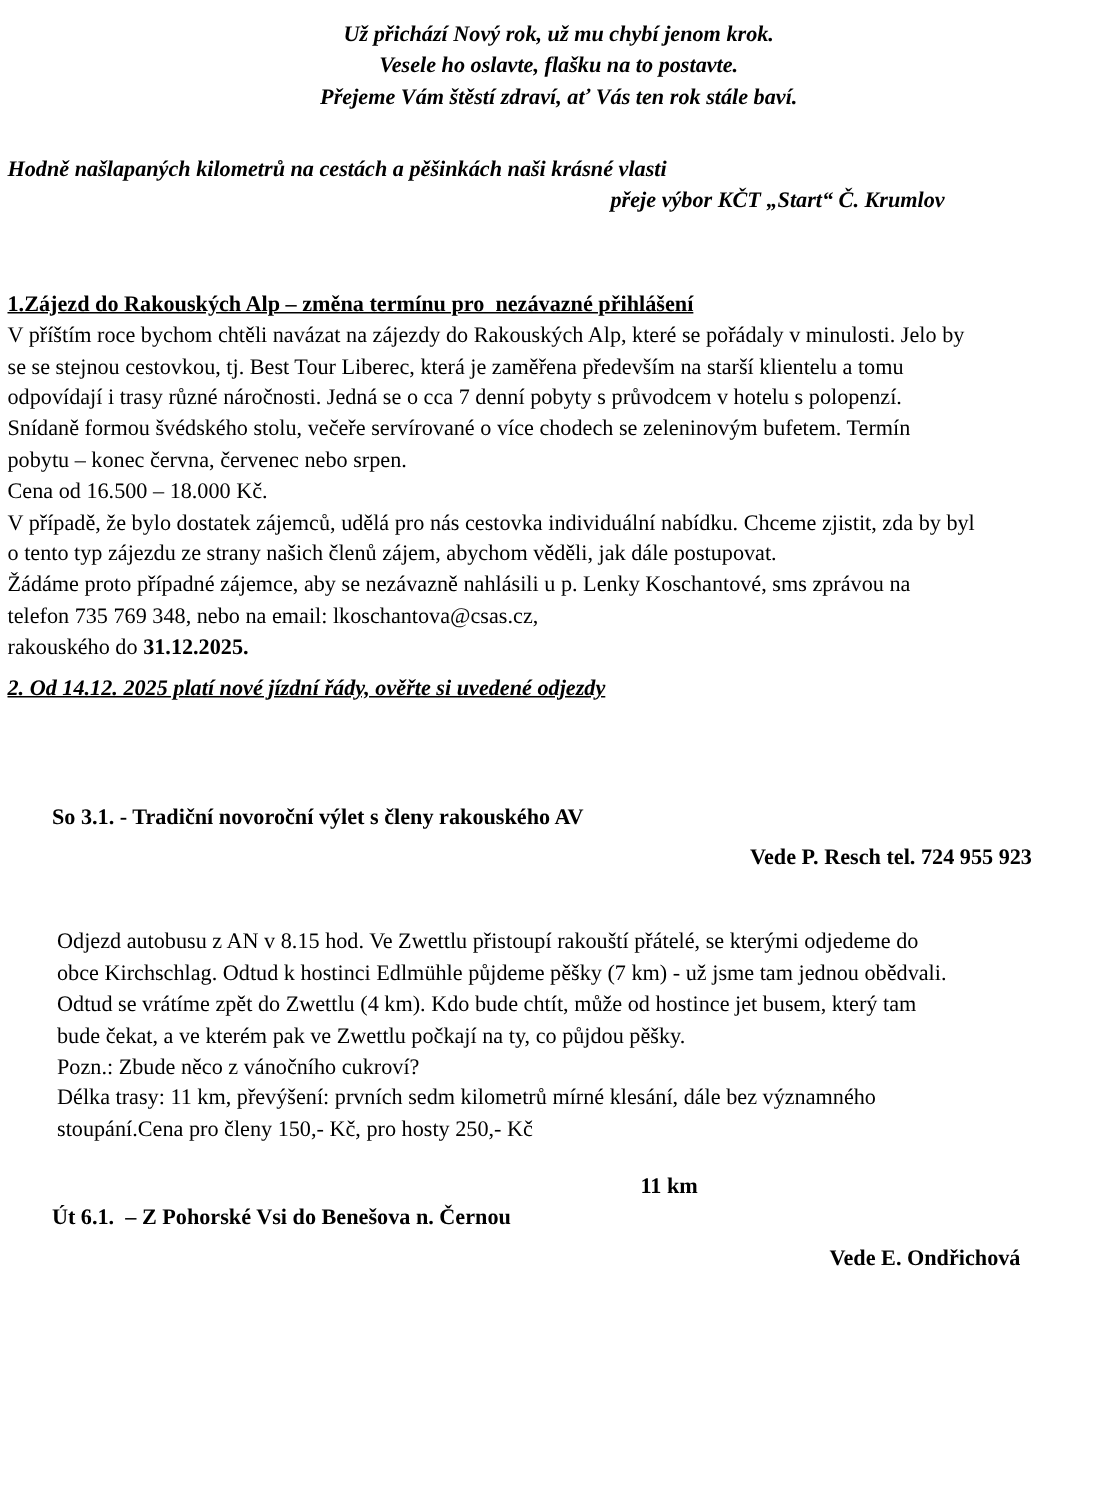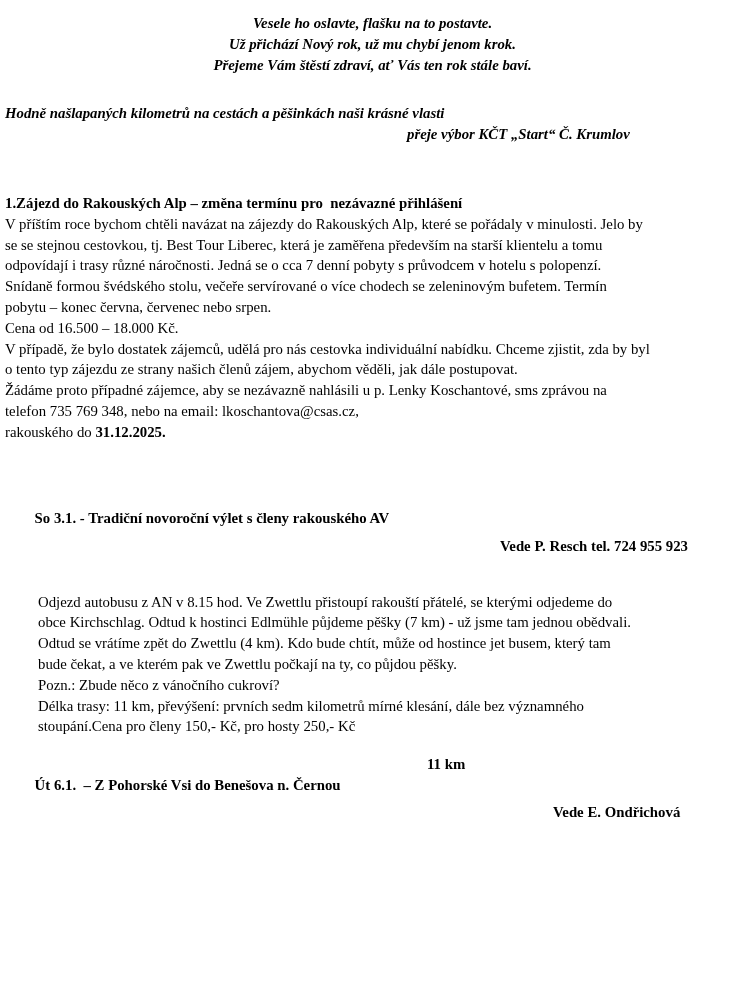--- a/index.html
+++ b/index.html
@@ -11,61 +11,62 @@
     overflow:hidden;
     background:#ffffff;
     color:#000000;
     font-family:"Liberation Serif","DejaVu Serif",serif;
     font-size:14.8px;
     line-height:20.8px;
   }
   .pre{white-space:pre;}
   .b{font-weight:bold;}
   .bi{font-weight:bold;font-style:italic;}
-  .u{}
+  .u{text-decoration:underline;}
   .poem{text-align:center;}
   .wish{margin-top:28px;}
   .signature{padding-left:402px;}
   .s1-heading{margin-top:48px;}
   .s2-heading{margin-top:6px;}
   .events{margin-top:45px;}
   .event{margin-bottom:17px;}
   .event-header{position:relative;font-weight:bold;}
   .event-header .km{position:absolute;left:422px;top:0;}
   .event-header .leader{position:absolute;left:548px;top:0;margin-top:48px;}
   .event--leader-near .leader{left:495px;}
   .event-body{padding-left:33px;}
 </style>
 </head>
 <body>
 
 <div class="doc">
 
   <div class="poem">
+    <div class="bi pre">Už přichází Nový rok, už mu chybí jenom krok.</div>
     <div class="bi pre">Vesele ho oslavte, flašku na to postavte.</div>
-    <div class="bi pre">Už přichází Nový rok, už mu chybí jenom krok.</div>
     <div class="bi pre">Přejeme Vám štěstí zdraví, ať Vás ten rok stále baví.</div>
   </div>
 
   <div class="wish bi pre">Hodně našlapaných kilometrů na cestách a pěšinkách naši krásné vlasti</div>
   <div class="signature bi pre">přeje výbor KČT „Start“ Č. Krumlov</div>
 
   <div class="s1-heading b u pre">1.Zájezd do Rakouských Alp – změna termínu pro  nezávazné přihlášení</div>
   <div class="pre">V příštím roce bychom chtěli navázat na zájezdy do Rakouských Alp, které se pořádaly v minulosti. Jelo by
 se se stejnou cestovkou, tj. Best Tour Liberec, která je zaměřena především na starší klientelu a tomu
 odpovídají i trasy různé náročnosti. Jedná se o cca 7 denní pobyty s průvodcem v hotelu s polopenzí.
 Snídaně formou švédského stolu, večeře servírované o více chodech se zeleninovým bufetem. Termín
 pobytu – konec června, červenec nebo srpen.
 Cena od 16.500 – 18.000 Kč.
 V případě, že bylo dostatek zájemců, udělá pro nás cestovka individuální nabídku. Chceme zjistit, zda by byl
 o tento typ zájezdu ze strany našich členů zájem, abychom věděli, jak dále postupovat.
 Žádáme proto případné zájemce, aby se nezávazně nahlásili u p. Lenky Koschantové, sms zprávou na
 telefon 735 769 348, nebo na email: lkoschantova@csas.cz,</div>
   <div class="pre"><span>rakouského do </span><span class="b">31.12.2025.</span></div>
 
+  <div class="s2-heading bi u pre">2. Od 14.12. 2025 platí nové jízdní řády, ověřte si uvedené odjezdy</div>
 
   <div class="events">
 
     <div class="event event--leader-near">
       <div class="event-header pre">
         <span>So 3.1. - Tradiční novoroční výlet s členy rakouského AV</span>
         <span class="km"></span>
         <span class="leader">Vede P. Resch tel. 724 955 923</span>
       </div>
       <div class="event-body pre">Odjezd autobusu z AN v 8.15 hod. Ve Zwettlu přistoupí rakouští přátelé, se kterými odjedeme do

